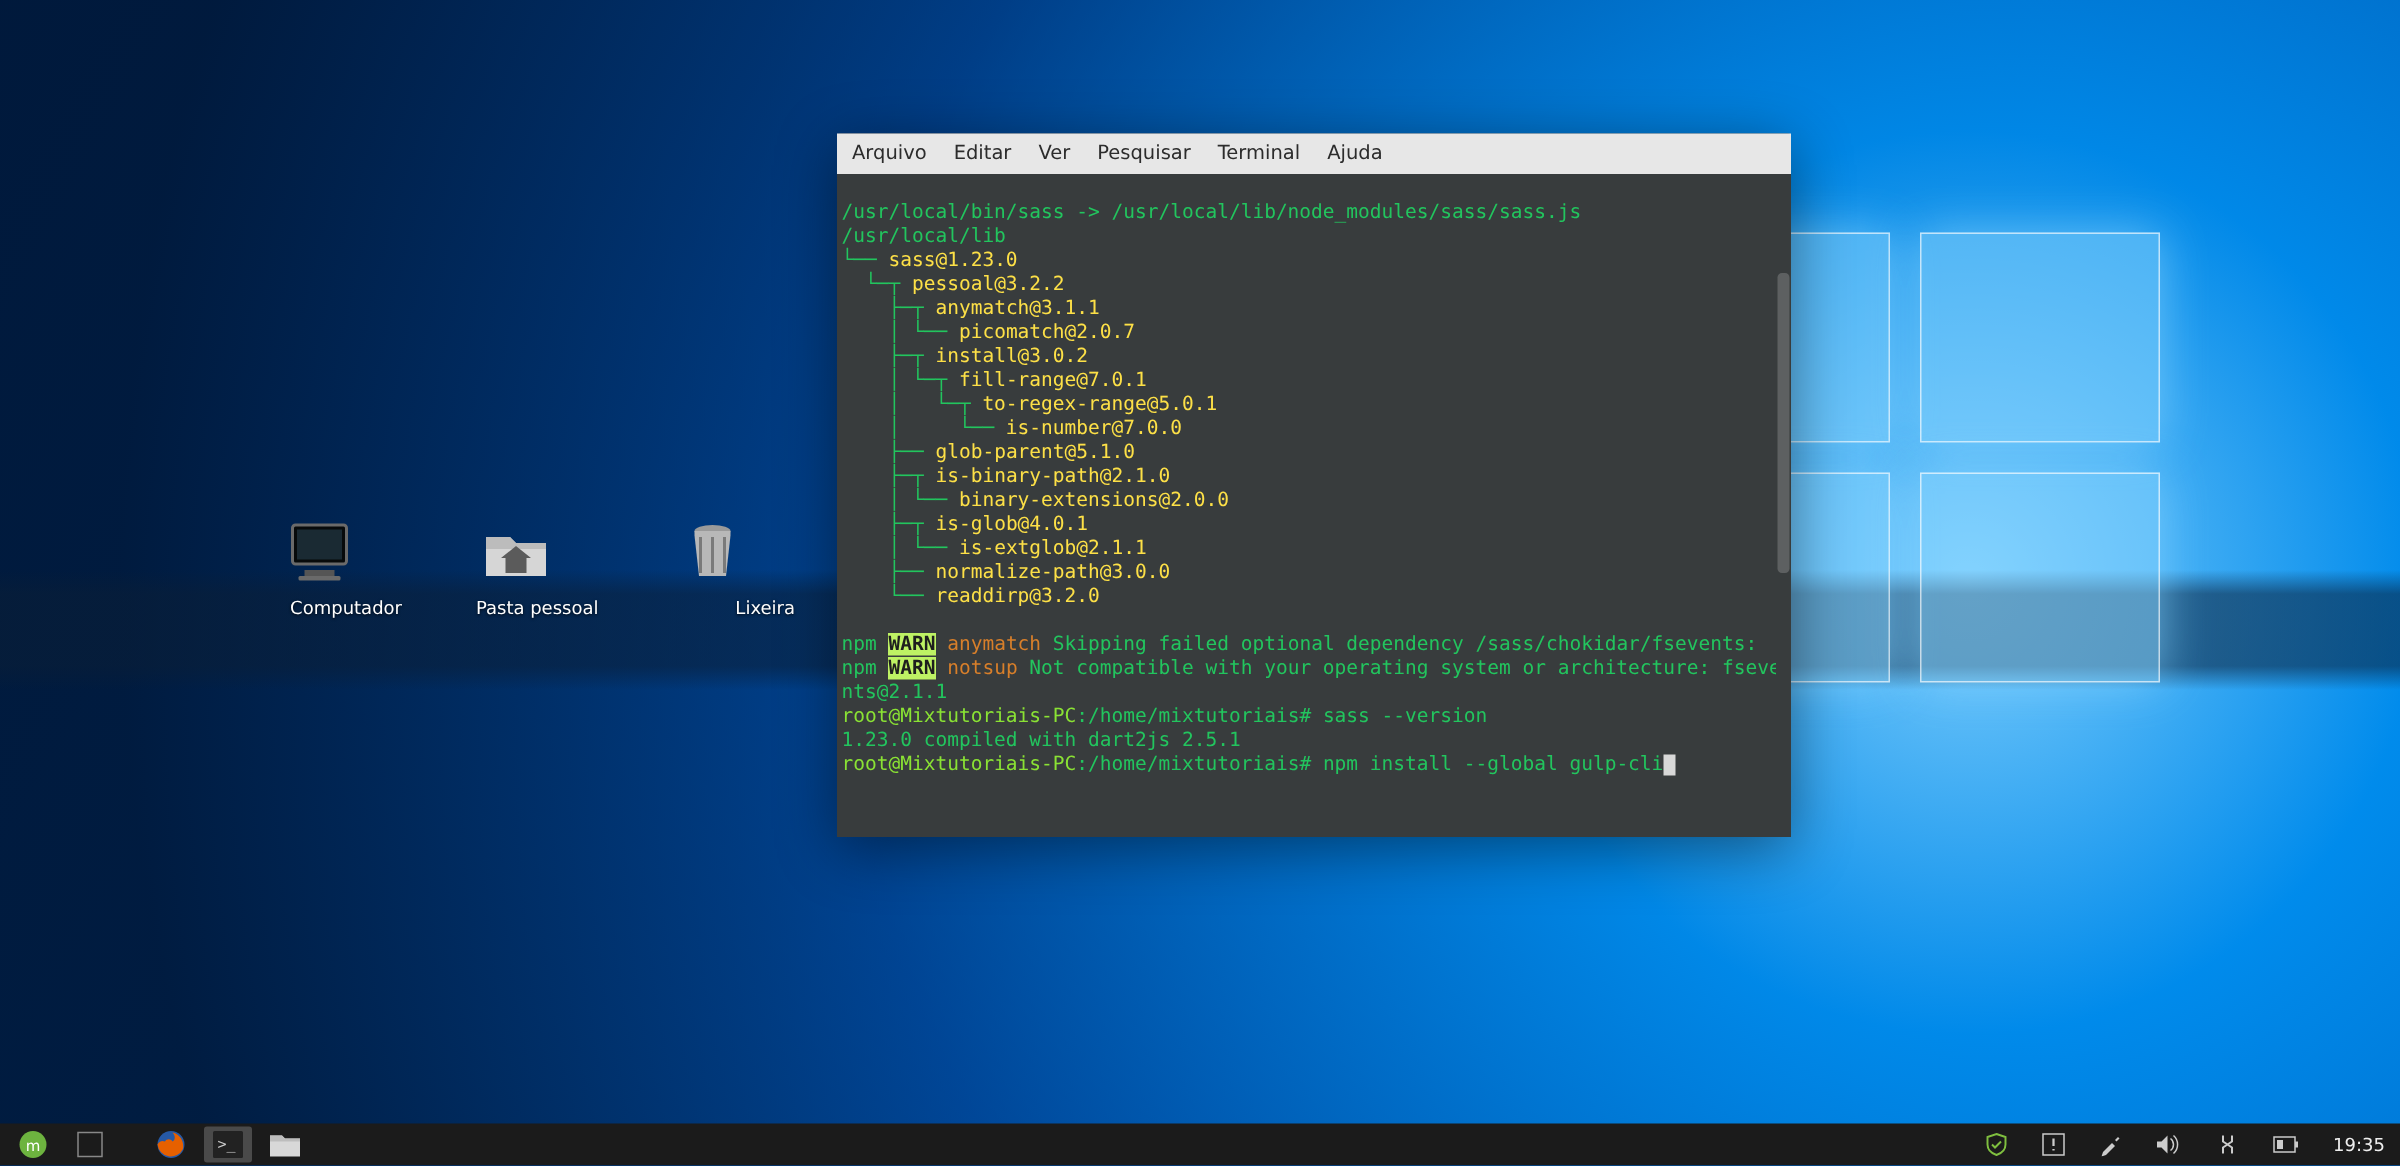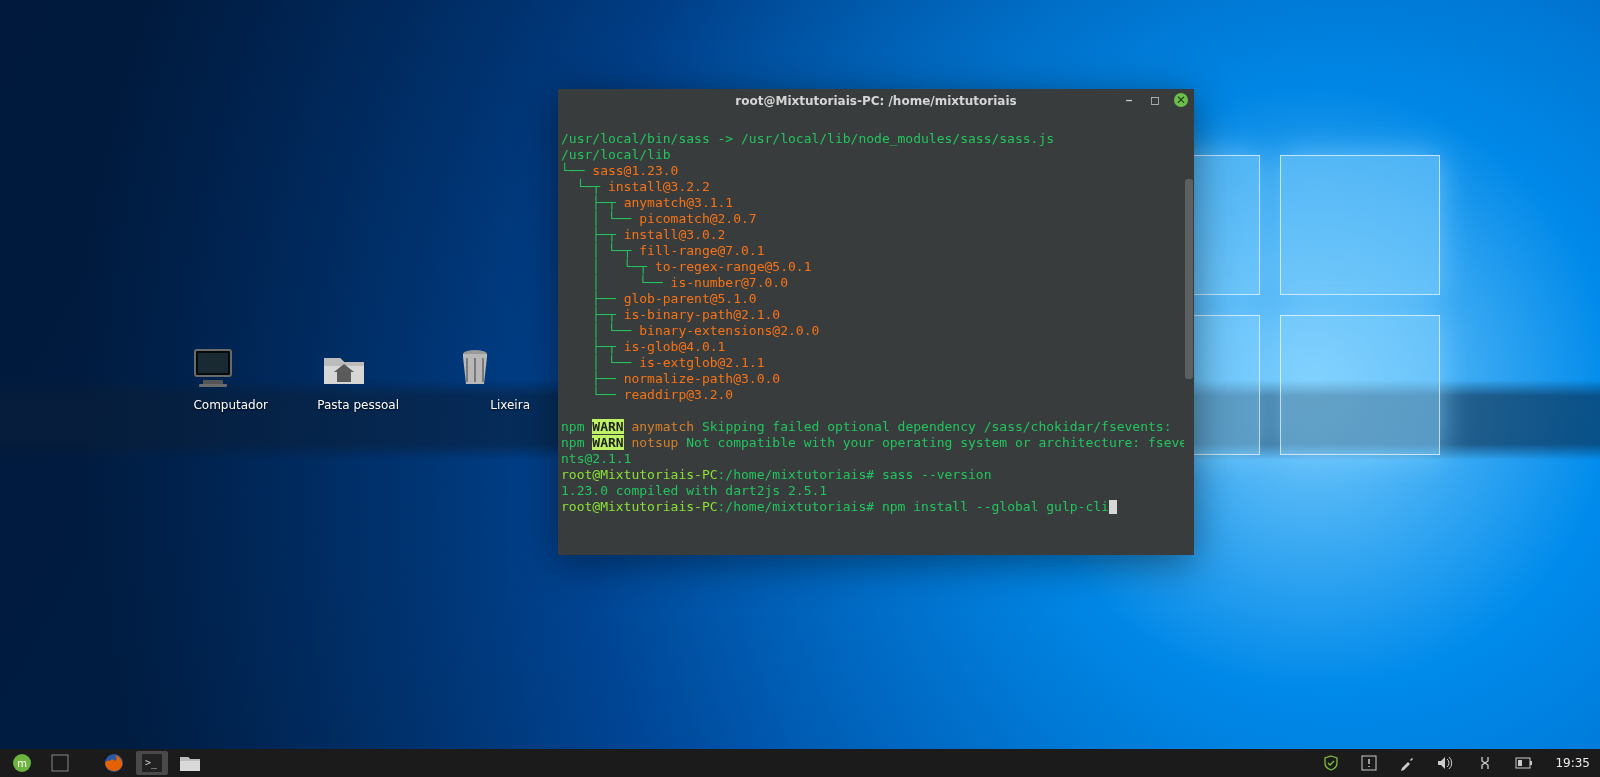--- a/index.html
+++ b/index.html
@@ -70,21 +70,21 @@
 }
 .term-body .scrollbar{
   position:absolute; right:0; top:0; width:10px; height:100%;
   background:#383c3d;
 }
 .term-body .scrollbar .thumb{ position:absolute; left:1px; top:66px; width:8px; height:200px; background:#5d6061; border-radius:3px;}
 
 
 .wht{ color:#22c55e;}
 .grn{ color:#8ae234;}
-.ylw{ color:#f97316;}
+.ylw{ color:#fde047;}
 .org{ color:#d87f2a;}
 .warn{ background:#bef264; color:#1e1e1e; font-weight:bold;}
 .cursor{ display:inline-block; width:8px; height:14px; background:#d8d8d8; vertical-align:text-bottom;}
 
 
 .taskbar{
   position:absolute; left:0; right:0; bottom:0; height:28px;
   background:#1b1b1b; color:#ccc; display:flex; align-items:center;
   padding:0 6px; font-size:12px;
 }
@@ -133,33 +133,33 @@
     <svg viewBox="0 0 48 48">
         <ellipse cx="24" cy="10" rx="12" ry="4" fill="#9a9a9a"></ellipse>
         <path d="M12 10v3l3 27h18l3-27v-3" fill="#b8b8b8"></path>
         <path d="M16 14v24M24 14v24M32 14v24" stroke="#7a7a7a" stroke-width="2"></path>
       </svg>
   </div>
   <span>Lixeira</span>
 </div>
 
 <div class="term">
-  <div class="term-titlebar">
-    <span>root@Mixtutoriais-PC: /home/mixtutoriais</span>
-    <div class="term-controls">
-      <span>－</span>
-      <span>◻</span>
-      <span class="close">✕</span>
-    </div>
+  <div class="term-menubar">
+    <span>Arquivo</span>
+    <span>Editar</span>
+    <span>Ver</span>
+    <span>Pesquisar</span>
+    <span>Terminal</span>
+    <span>Ajuda</span>
   </div>
   <div class="term-body">
 <span class="wht">/usr/local/bin/sass -&gt; /usr/local/lib/node_modules/sass/sass.js</span>
 <span class="wht">/usr/local/lib</span>
 <span><span class="wht">└── </span><span class="ylw">sass@1.23.0</span></span>
-<span><span class="wht">  └─┬ </span><span class="ylw">install@3.2.2</span></span>
+<span><span class="wht">  └─┬ </span><span class="ylw">pessoal@3.2.2</span></span>
 <span><span class="wht">    ├─┬ </span><span class="ylw">anymatch@3.1.1</span></span>
 <span><span class="wht">    │ └── </span><span class="ylw">picomatch@2.0.7</span></span>
 <span><span class="wht">    ├─┬ </span><span class="ylw">install@3.0.2</span></span>
 <span><span class="wht">    │ └─┬ </span><span class="ylw">fill-range@7.0.1</span></span>
 <span><span class="wht">    │   └─┬ </span><span class="ylw">to-regex-range@5.0.1</span></span>
 <span><span class="wht">    │     └── </span><span class="ylw">is-number@7.0.0</span></span>
 <span><span class="wht">    ├── </span><span class="ylw">glob-parent@5.1.0</span></span>
 <span><span class="wht">    ├─┬ </span><span class="ylw">is-binary-path@2.1.0</span></span>
 <span><span class="wht">    │ └── </span><span class="ylw">binary-extensions@2.0.0</span></span>
 <span><span class="wht">    ├─┬ </span><span class="ylw">is-glob@4.0.1</span></span>

